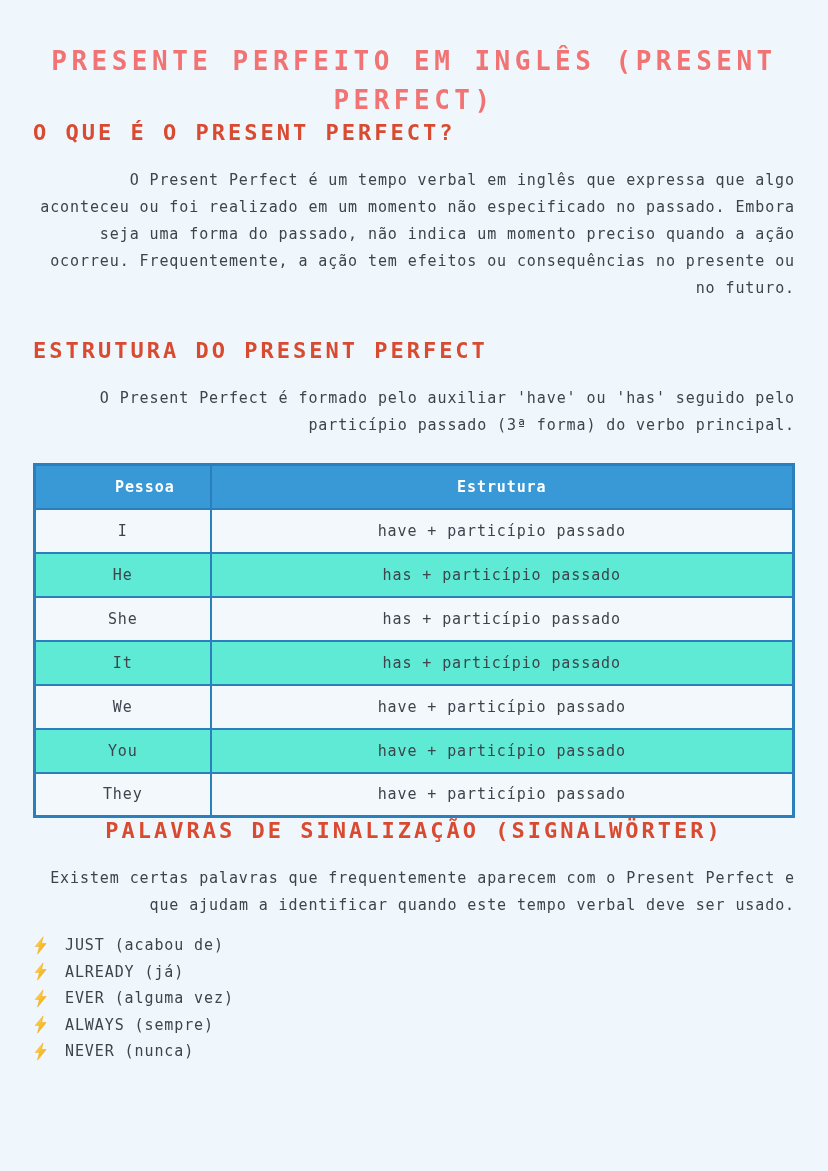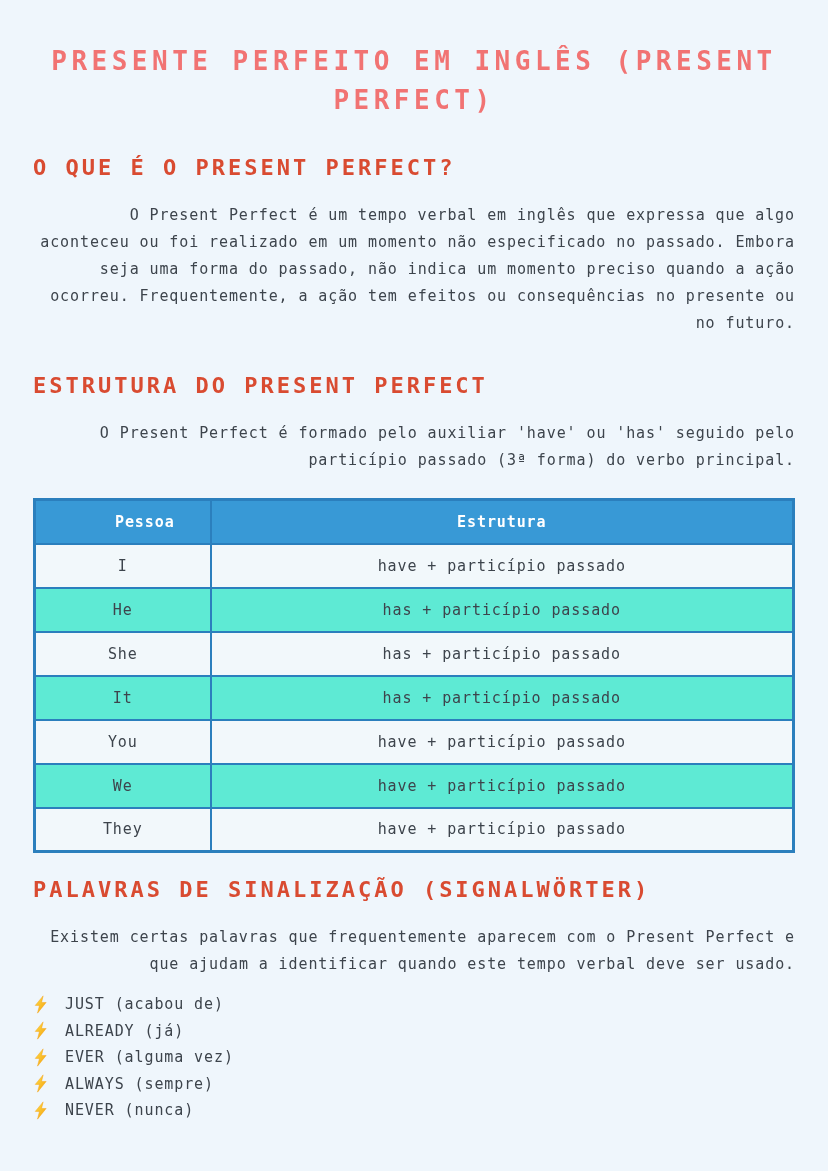--- a/index.html
+++ b/index.html
@@ -30,23 +30,23 @@
     font-weight:bold;
     letter-spacing:4.5px;
   }
   .section-heading{
     color:var(--heading);
     font-size:22px;
     line-height:26px;
     font-weight:bold;
     letter-spacing:3px;
   }
-  .sh-1{margin-top:35px;}
+  .sh-1{}
   .sh-2{margin-top:36px;}
-  .sh-3{margin-top:24px;}
+  .sh-3{text-align:center;}
   .para{
     margin-top:21px;
     font-size:15px;
     line-height:27px;
     letter-spacing:0.9px;
     color:var(--body);
     text-align:right;
   }
   table.structure{
     margin-top:24px;
@@ -129,26 +129,26 @@
     <td>She</td>
     <td>has + particípio passado</td>
   </tr>
 
   <tr>
     <td>It</td>
     <td>has + particípio passado</td>
   </tr>
 
   <tr>
+    <td>We</td>
+    <td>have + particípio passado</td>
+  </tr>
+
+  <tr>
     <td>You</td>
-    <td>have + particípio passado</td>
-  </tr>
-
-  <tr>
-    <td>We</td>
     <td>have + particípio passado</td>
   </tr>
 
   <tr>
     <td>They</td>
     <td>have + particípio passado</td>
   </tr>
 </tbody>
     </table>
   </section>

